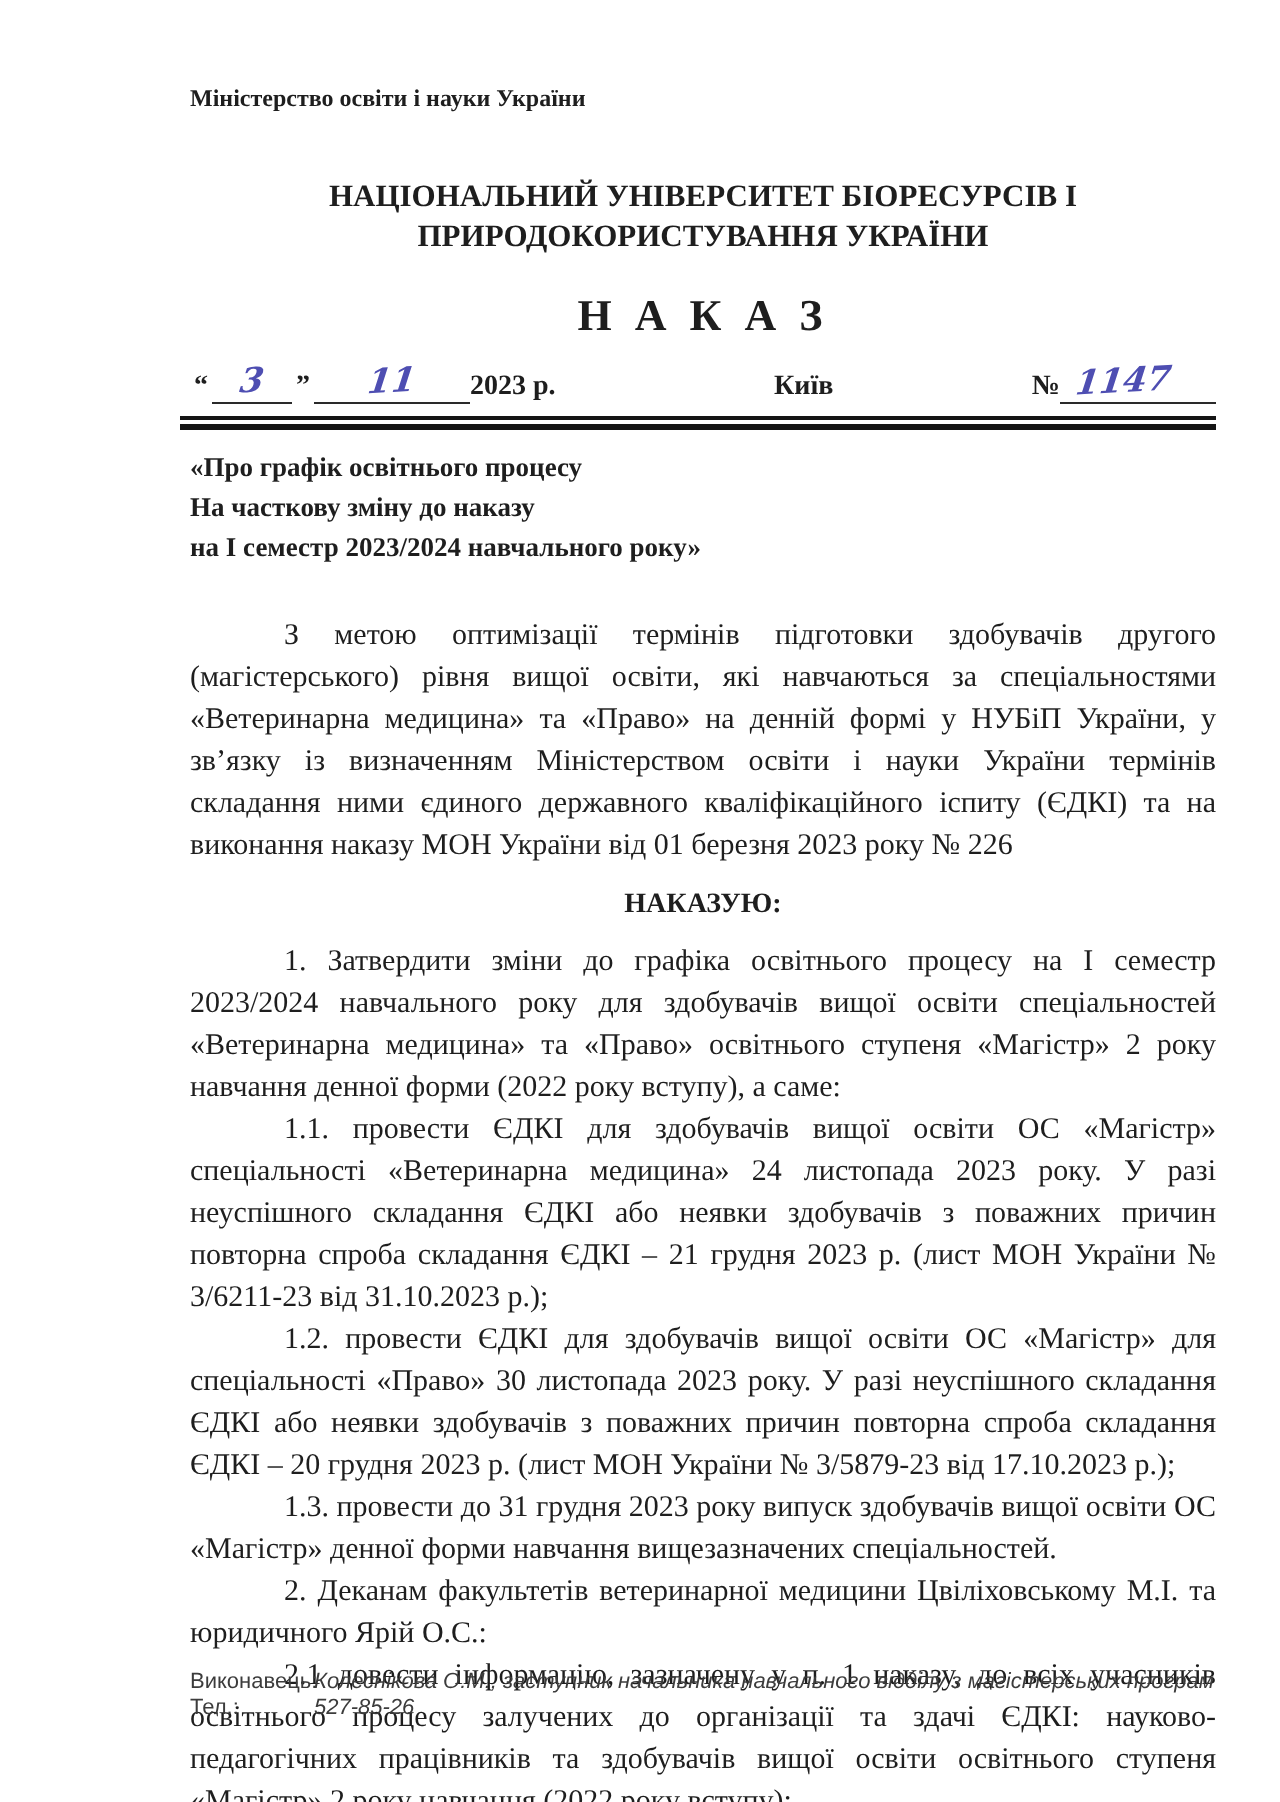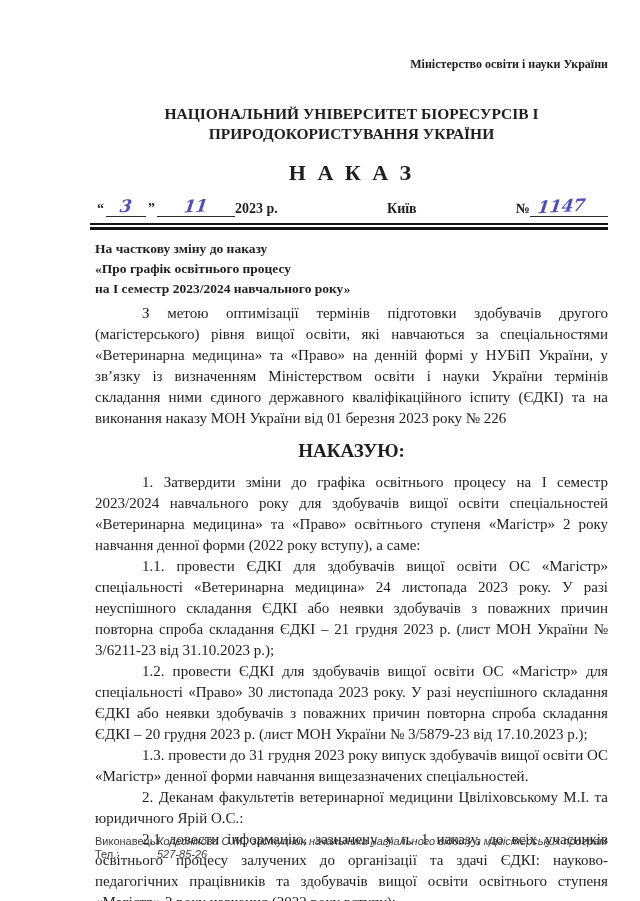--- a/index.html
+++ b/index.html
@@ -3,21 +3,21 @@
 <meta charset="utf-8">
 <style>
   html,body{margin:0;padding:0;background:#ffffff;}
   .page{
     width:640px;height:901px;background:#ffffff;position:relative;
     font-family:"Liberation Serif", serif;color:#1e1e1e;overflow:hidden;
   }
   .content{position:absolute;left:95px;top:0;width:513px;}
 
   
-  .ministry{margin-top:57px;text-align:right;font-weight:bold;font-size:12px;}
+  .ministry{margin-top:42px;text-align:left;font-weight:bold;font-size:12px;}
   .university{margin-top:32px;text-align:center;font-weight:bold;font-size:15.5px;line-height:20px;}
   .doc-type{margin-top:16px;text-align:center;font-weight:bold;font-size:22px;letter-spacing:3px;}
 
   
   .dateline{margin-top:12px;display:flex;align-items:flex-end;font-weight:bold;font-size:14px;}
   .date-left{display:flex;align-items:flex-end;white-space:nowrap;}
   .q{font-weight:bold;padding:0 2px;}
   .u-slot{display:inline-block;border-bottom:1px solid #2a2a2a;text-align:center;height:18px;}
   .slot-day{width:40px;}
   .slot-month{width:78px;}
@@ -34,22 +34,22 @@
   .rule{margin-top:6px;height:2px;border-top:2px solid #151515;border-bottom:3px solid #151515;width:518px;margin-left:-5px;}
 
   
   .subject{margin-top:9px;font-weight:bold;font-size:13.5px;line-height:20px;}
 
   
   .para{
     margin:0;font-size:15px;line-height:21px;text-align:justify;
     text-indent:47px;
   }
-  .preamble{margin-top:4px;}
-  .order-heading{margin:11px 0 10px 0;text-align:center;font-weight:bold;font-size:19px;}
+  .preamble{margin-top:24px;}
+  .order-heading{margin:11px 0 10px 0;text-align:center;font-weight:bold;font-size:14px;}
 
   
   .footer{position:absolute;left:95px;top:835px;width:520px;
     font-family:"Liberation Sans", sans-serif;font-size:11px;line-height:13px;color:#3c3c3c;}
   .f-row{display:flex;}
   .f-label{width:62px;flex:0 0 62px;}
   .f-value{flex:1;white-space:nowrap;font-style:italic;}
 </style>
 </head>
 <body>
@@ -77,22 +77,22 @@
       <div class="date-city">Київ</div>
       <div class="date-num">
         <span>№</span>
         <span class="u-slot slot-num"><span class="hw">1147</span></span>
       </div>
     </div>
 
     <div class="rule"></div>
 
     <div class="subject">
+      <div>«Про графік освітнього процесу</div>
       <div>На часткову зміну до наказу</div>
-      <div>«Про графік освітнього процесу</div>
       <div>на І семестр 2023/2024 навчального року»</div>
     </div>
 
     <p class="para preamble">З метою оптимізації термінів підготовки здобувачів другого (магістерського) рівня вищої освіти, які навчаються за спеціальностями «Ветеринарна медицина» та «Право» на денній формі у НУБіП України, у зв’язку із визначенням Міністерством освіти і науки України термінів складання ними єдиного державного кваліфікаційного іспиту (ЄДКІ) та на виконання наказу МОН України від 01 березня 2023 року № 226</p>
 
     <div class="order-heading">НАКАЗУЮ:</div>
 
     <p class="para">1. Затвердити зміни до графіка освітнього процесу на І семестр 2023/2024 навчального року для здобувачів вищої освіти спеціальностей «Ветеринарна медицина» та «Право» освітнього ступеня «Магістр» 2 року навчання денної форми (2022 року вступу), а саме:</p>
     <p class="para">1.1. провести ЄДКІ для здобувачів вищої освіти ОС «Магістр» спеціальності «Ветеринарна медицина» 24 листопада 2023 року. У разі неуспішного складання ЄДКІ або неявки здобувачів з поважних причин повторна спроба складання ЄДКІ – 21 грудня 2023 р. (лист МОН України № 3/6211-23 від 31.10.2023 р.);</p>
     <p class="para">1.2. провести ЄДКІ для здобувачів вищої освіти ОС «Магістр» для спеціальності «Право» 30 листопада 2023 року. У разі неуспішного складання ЄДКІ або неявки здобувачів з поважних причин повторна спроба складання ЄДКІ – 20 грудня 2023 р. (лист МОН України № 3/5879-23 від 17.10.2023 р.);</p>

